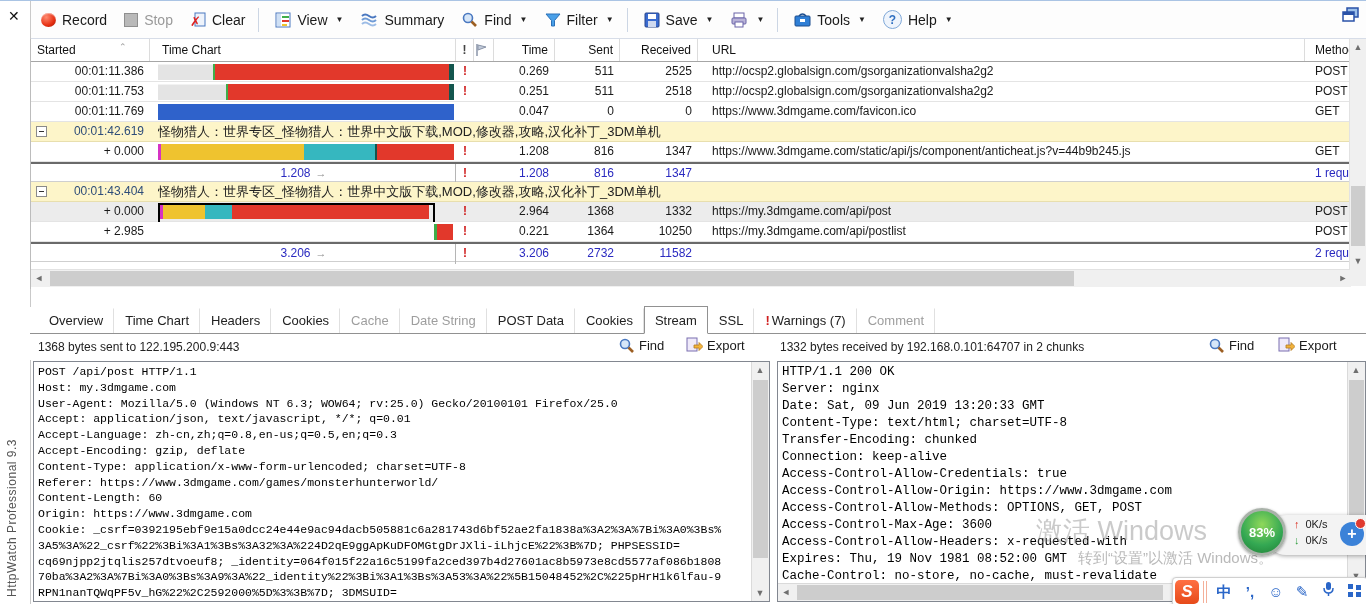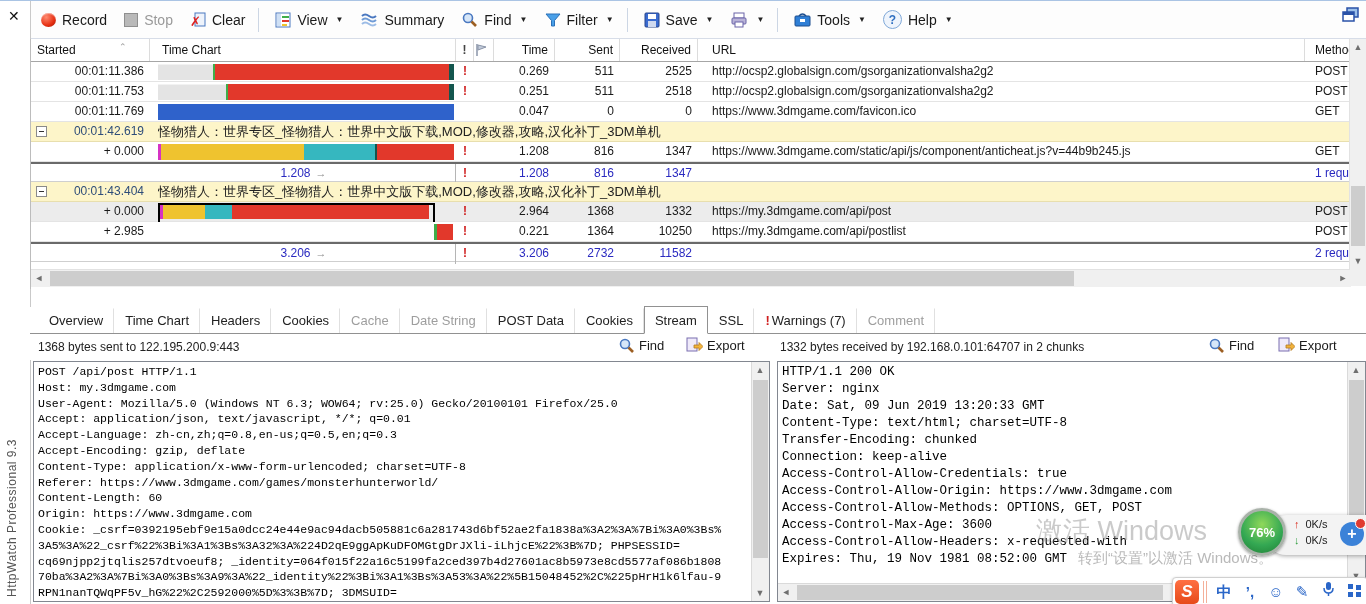--- a/index.html
+++ b/index.html
@@ -464,39 +464,40 @@
       <div class="mline">Date: Sat, 09 Jun 2019 13:20:33 GMT</div>
       <div class="mline">Content-Type: text/html; charset=UTF-8</div>
       <div class="mline">Transfer-Encoding: chunked</div>
       <div class="mline">Connection: keep-alive</div>
       <div class="mline">Access-Control-Allow-Credentials: true</div>
       <div class="mline">Access-Control-Allow-Origin: https://www.3dmgame.com</div>
       <div class="mline">Access-Control-Allow-Methods: OPTIONS, GET, POST</div>
       <div class="mline">Access-Control-Max-Age: 3600</div>
       <div class="mline">Access-Control-Allow-Headers: x-requested-with</div>
       <div class="mline">Expires: Thu, 19 Nov 1981 08:52:00 GMT</div>
+      <div class="mline">Cache-Control: no-store, no-cache, must-revalidate</div>
     </div>
     <div class="pv-scroll">
       <span class="sb-arrow" style="top:0;">▲</span>
       <div class="sb-thumb" style="top:18px;height:140px;left:1px;right:1px;"></div>
       <span class="sb-arrow" style="bottom:0;">▼</span>
     </div>
     <div class="ph-scroll">
       <span class="sb-arrow" style="left:0;">◄</span>
       <div class="sb-thumb" style="left:19px;width:366px;top:1px;bottom:1px;"></div>
     </div>
     <div class="p-corner"></div>
   </div>
 
   <div class="watermark wm1">激活 Windows</div>
   <div class="watermark wm2">转到“设置”以激活 Windows。</div>
 
   <div class="speedwidget">
     <div class="sw-pill"></div>
-    <div class="sw-circle">76%</div>
+    <div class="sw-circle">83%</div>
     <div class="sw-rate sw-up">
         <span class="arrow-up">↑</span>
         <span>0K/s</span>
       </div>
     <div class="sw-rate sw-down">
         <span class="arrow-down">↓</span>
         <span>0K/s</span>
       </div>
     <div class="sw-plus">+</div>
     <div class="sw-dot"></div>

